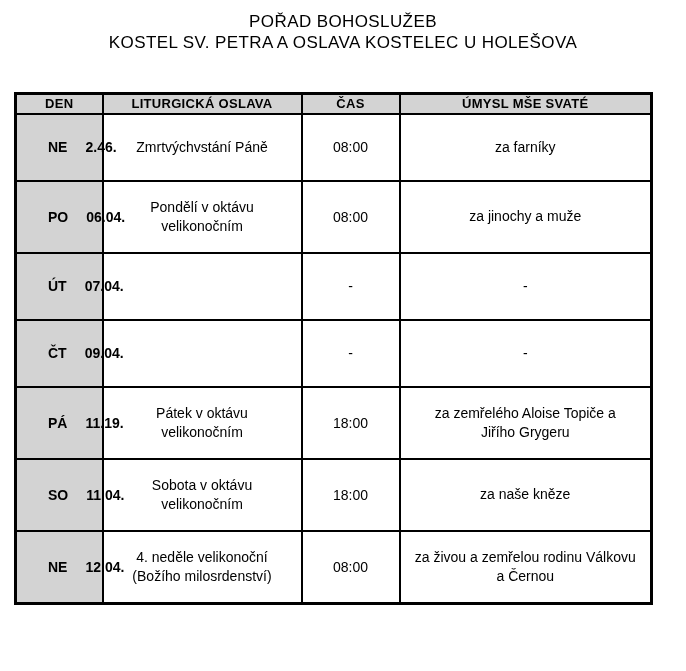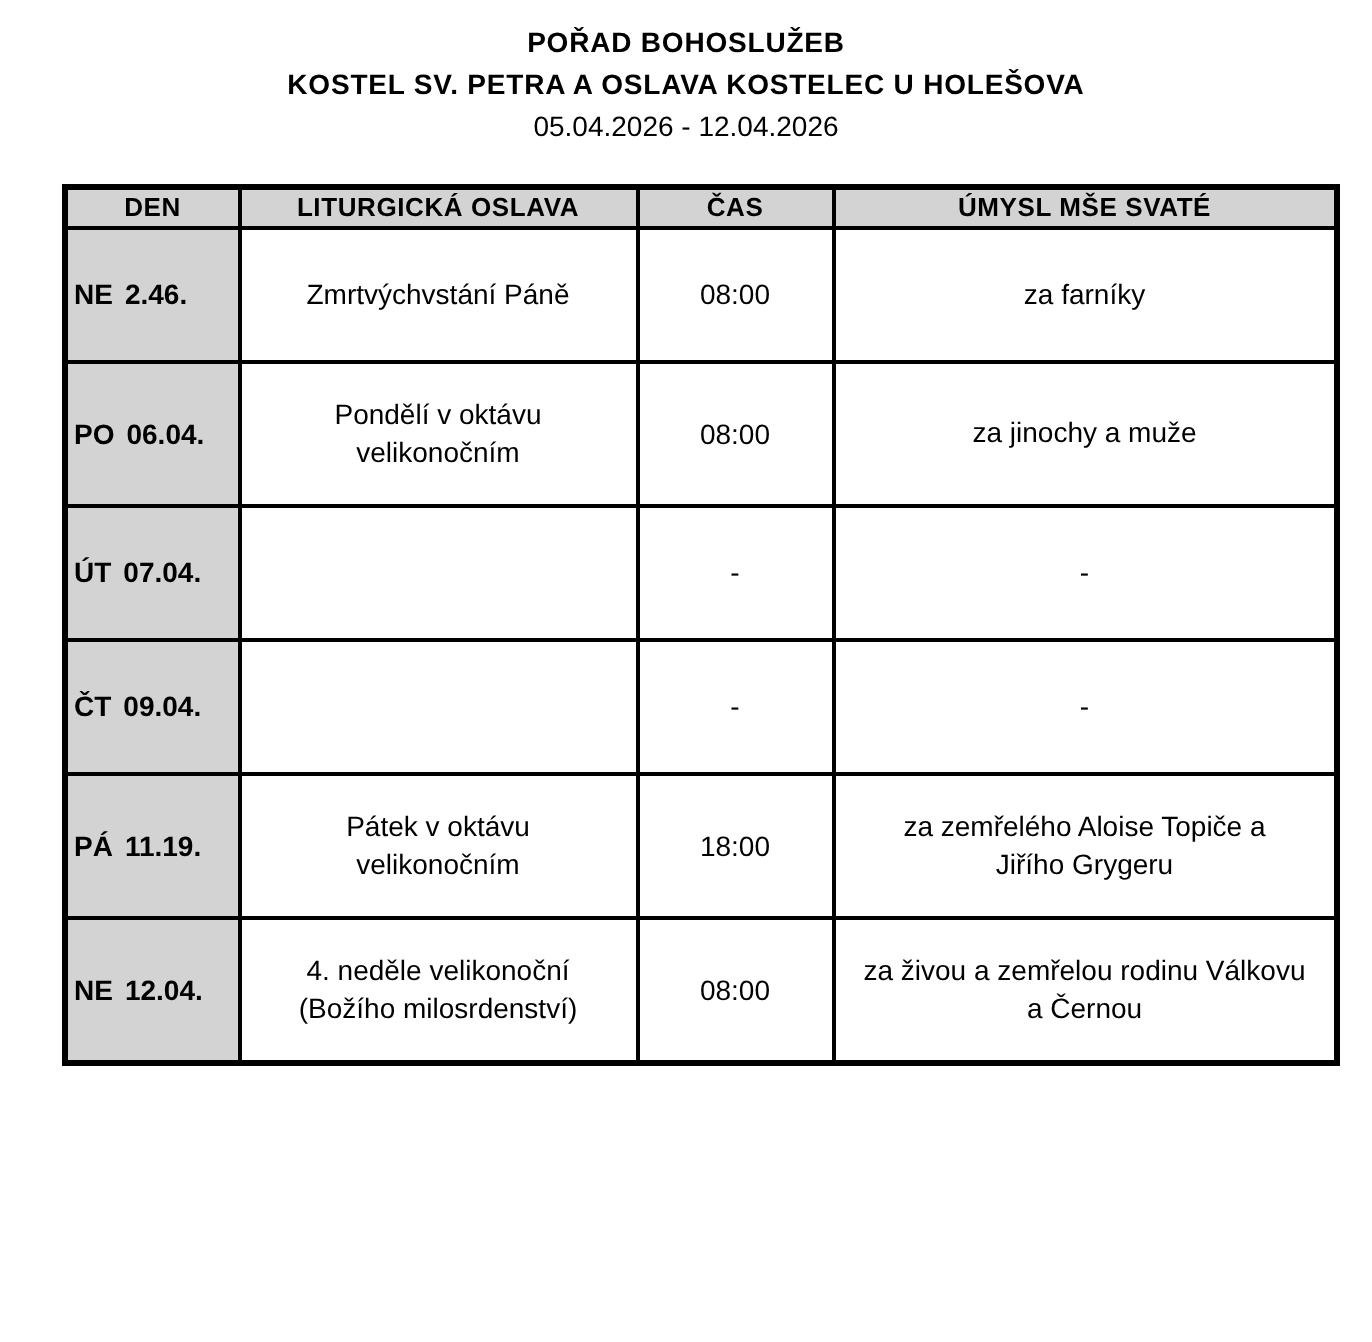--- a/index.html
+++ b/index.html
@@ -8,33 +8,33 @@
     background: #ffffff;
     font-family: "Liberation Sans", sans-serif;
     color: #000000;
     overflow: hidden;
   }
   .titles {
     padding-top: 11px;
     text-align: center;
   }
   .title-main, .title-church {
-    font-size: 14px;
-    font-weight: bold;
+    font-size: 17px;
+    font-weight: normal;
     letter-spacing: 0.4px;
     line-height: 21px;
   }
   .title-dates {
     font-size: 14px;
     font-weight: normal;
     line-height: 21px;
   }
   table.schedule {
     position: absolute;
-    left: 31px;
+    left: 14px;
     top: 92px;
     width: 636px;
     border-collapse: collapse;
     table-layout: fixed;
     border: 3px solid #000;
   }
   table.schedule th, table.schedule td {
     border: 2px solid #000;
     vertical-align: middle;
   }
@@ -49,40 +49,40 @@
   }
   table.schedule tbody tr { height: 67px; }
   td.c-day {
     background: #d3d3d3;
     font-weight: bold;
     font-size: 14px;
   }
   .day-wrap {
     display: flex;
     align-items: flex-start;
-    gap: 6px;
+    gap: 18px;
     padding-left: 3px;
+    margin-left: 28px;
   }
   td.c-celebration, td.c-time, td.c-intention {
     text-align: center;
     font-size: 14px;
   }
   .cell-text {
     white-space: pre-line;
     line-height: 19px;
     margin: 16px auto;
   }
 </style>
 </head>
 <body>
 
 <div class="titles">
   <div class="title-main">POŘAD BOHOSLUŽEB</div>
   <div class="title-church">KOSTEL SV. PETRA A OSLAVA KOSTELEC U HOLEŠOVA</div>
-  <div class="title-dates">05.04.2026 - 12.04.2026</div>
 </div>
 
 <table class="schedule">
   <colgroup>
     <col style="width:87px">
     <col style="width:199px">
     <col style="width:98px">
     <col style="width:252px">
   </colgroup>
   <thead>
@@ -168,20 +168,36 @@
         </td>
       <td class="c-time">18:00</td>
       <td class="c-intention">
           <div class="cell-text">za zemřelého Aloise Topiče a
 Jiřího Grygeru</div>
         </td>
     </tr>
     <tr>
       <td class="c-day">
         <div class="day-wrap">
+          <span>SO</span>
+          <span>11.04.</span>
+        </div>
+      </td>
+      <td class="c-celebration">
+          <div class="cell-text">Sobota v oktávu
+velikonočním</div>
+        </td>
+      <td class="c-time">18:00</td>
+      <td class="c-intention">
+          <div class="cell-text">za naše kněze</div>
+        </td>
+    </tr>
+    <tr>
+      <td class="c-day">
+        <div class="day-wrap">
           <span>NE</span>
           <span>12.04.</span>
         </div>
       </td>
       <td class="c-celebration">
           <div class="cell-text">4. neděle velikonoční
 (Božího milosrdenství)</div>
         </td>
       <td class="c-time">08:00</td>
       <td class="c-intention">

